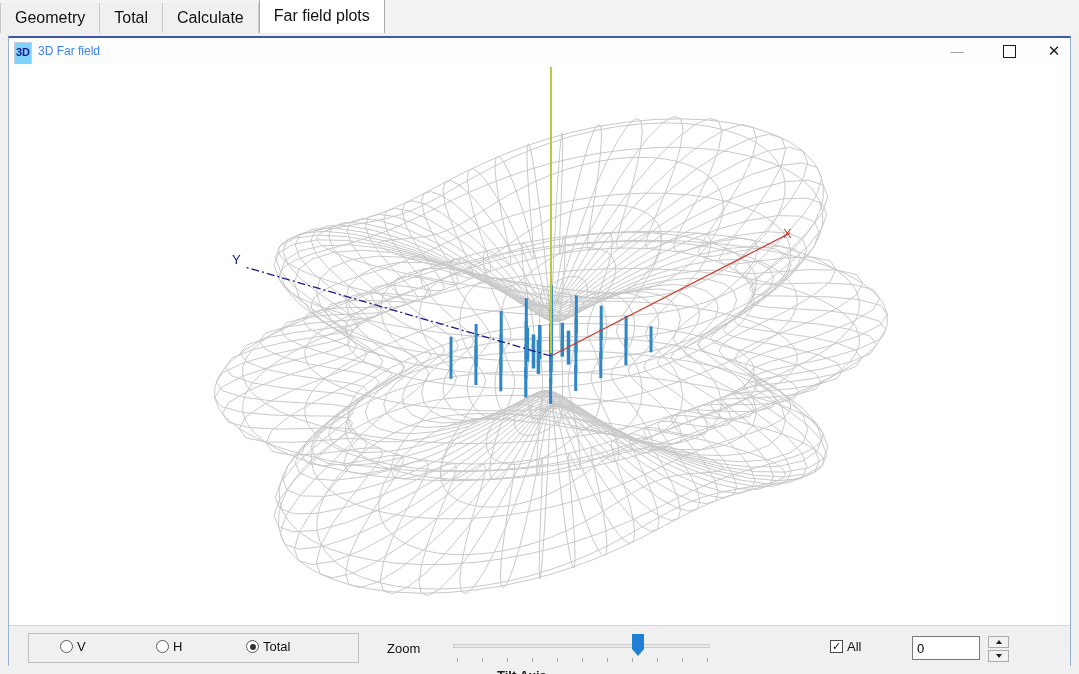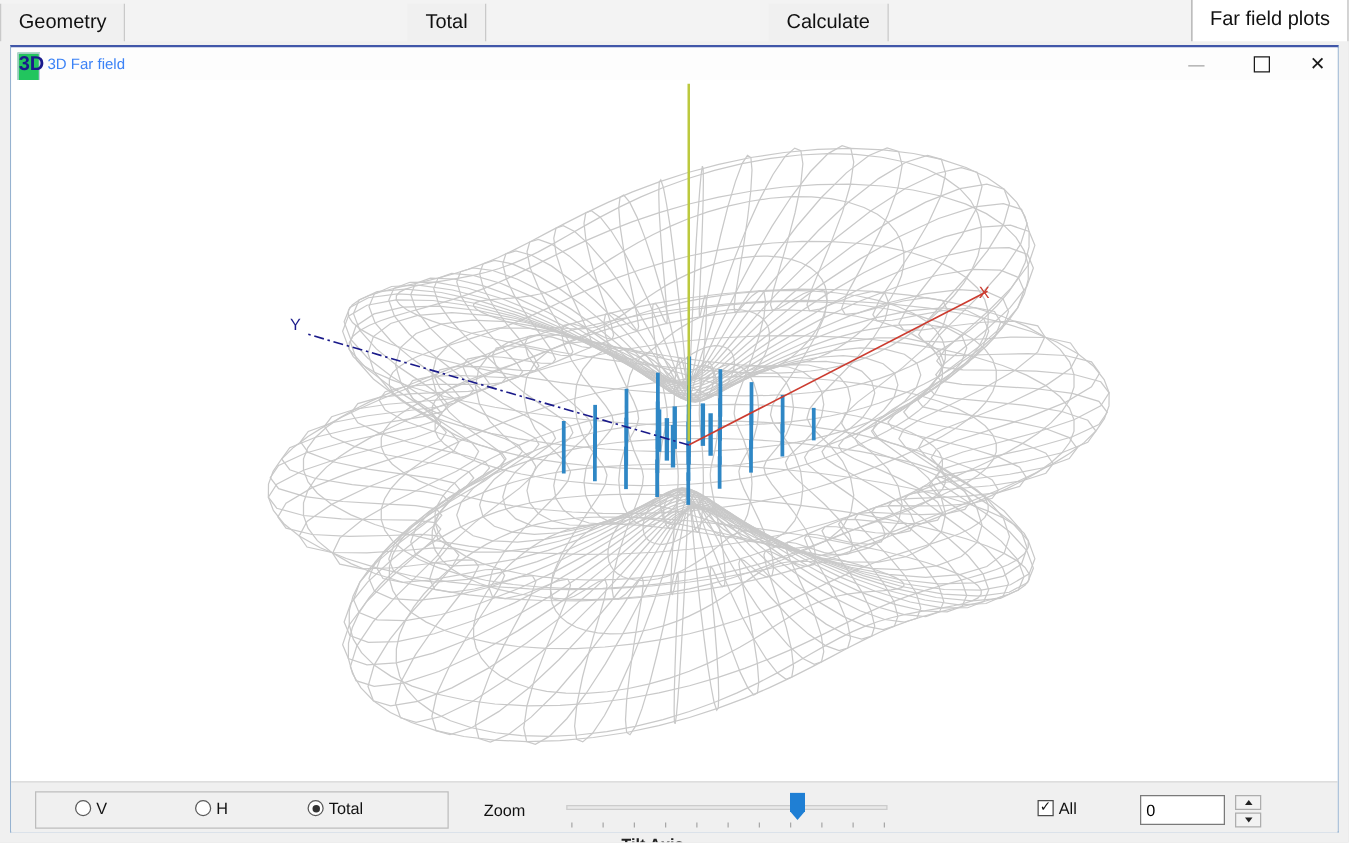--- a/index.html
+++ b/index.html
@@ -1,31 +1,31 @@
 <!DOCTYPE html>
 <html><head>
 <meta charset="utf-8">
 <style>
   html,body{margin:0;padding:0;background:#e8e8e8;font-family:"Liberation Sans",sans-serif;}
   #app{position:relative;width:1079px;height:674px;background:#f0f0f0;overflow:hidden;}
 
   
-  #tabstrip{position:absolute;left:0;top:0;width:1079px;height:33px;background:#f3f3f3;display:flex;align-items:flex-end;justify-content:space-between;}
+  #tabstrip{position:absolute;left:0;top:0;width:1079px;height:33px;background:#f3f3f3;display:flex;align-items:flex-end;}
   .tab{height:30px;line-height:29px;padding:0 14px;font-size:16px;color:#111;background:#f0f0f0;
        border-right:1px solid #c9c9c9;cursor:default;white-space:nowrap;}
   .tab:first-child{border-left:1px solid #c9c9c9;}
   .tab.active{height:33px;line-height:31px;background:#ffffff;border:1px solid #a8a8a8;border-bottom:none;
-       position:relative;z-index:2;margin-left:16px;}
+       position:relative;z-index:2;}
 
   
   #window{position:absolute;left:8px;top:36px;width:1063px;height:630px;background:#ffffff;
           border:1px solid #96b2d0;border-top:2px solid #4056a8;box-sizing:border-box;}
   #titlebar{position:absolute;left:0;top:0;width:100%;height:26px;background:#fdfdfd;}
-  #win-icon{position:absolute;left:5px;top:4px;width:18px;height:36px;background:#22c55e;border:1px solid #c5cde0;
-            color:#1a1a8c;font-weight:bold;font-size:16px;text-align:center;line-height:18px;box-sizing:border-box;}
+  #win-icon{position:absolute;left:5px;top:4px;width:18px;height:36px;background:#7dd3fc;border:1px solid #c5cde0;
+            color:#1a1a8c;font-weight:bold;font-size:11px;text-align:center;line-height:18px;box-sizing:border-box;}
   #win-title{position:absolute;left:29px;top:6px;font-size:12px;color:#3b82f6;}
   .winbtn{position:absolute;top:2px;width:34px;height:22px;display:flex;align-items:center;justify-content:center;}
   #btn-min{left:931px;color:#9a9a9a;font-size:13px;}
   #btn-max{left:983px;}
   #btn-max .box{width:11px;height:11px;border:1.5px solid #1a1a1a;}
   #btn-close{left:1028px;color:#1a1a1a;font-size:15px;}
 
   
   #plot{position:absolute;left:0;top:26px;width:1061px;height:561px;background:#ffffff;}
   #scene{display:block;}

